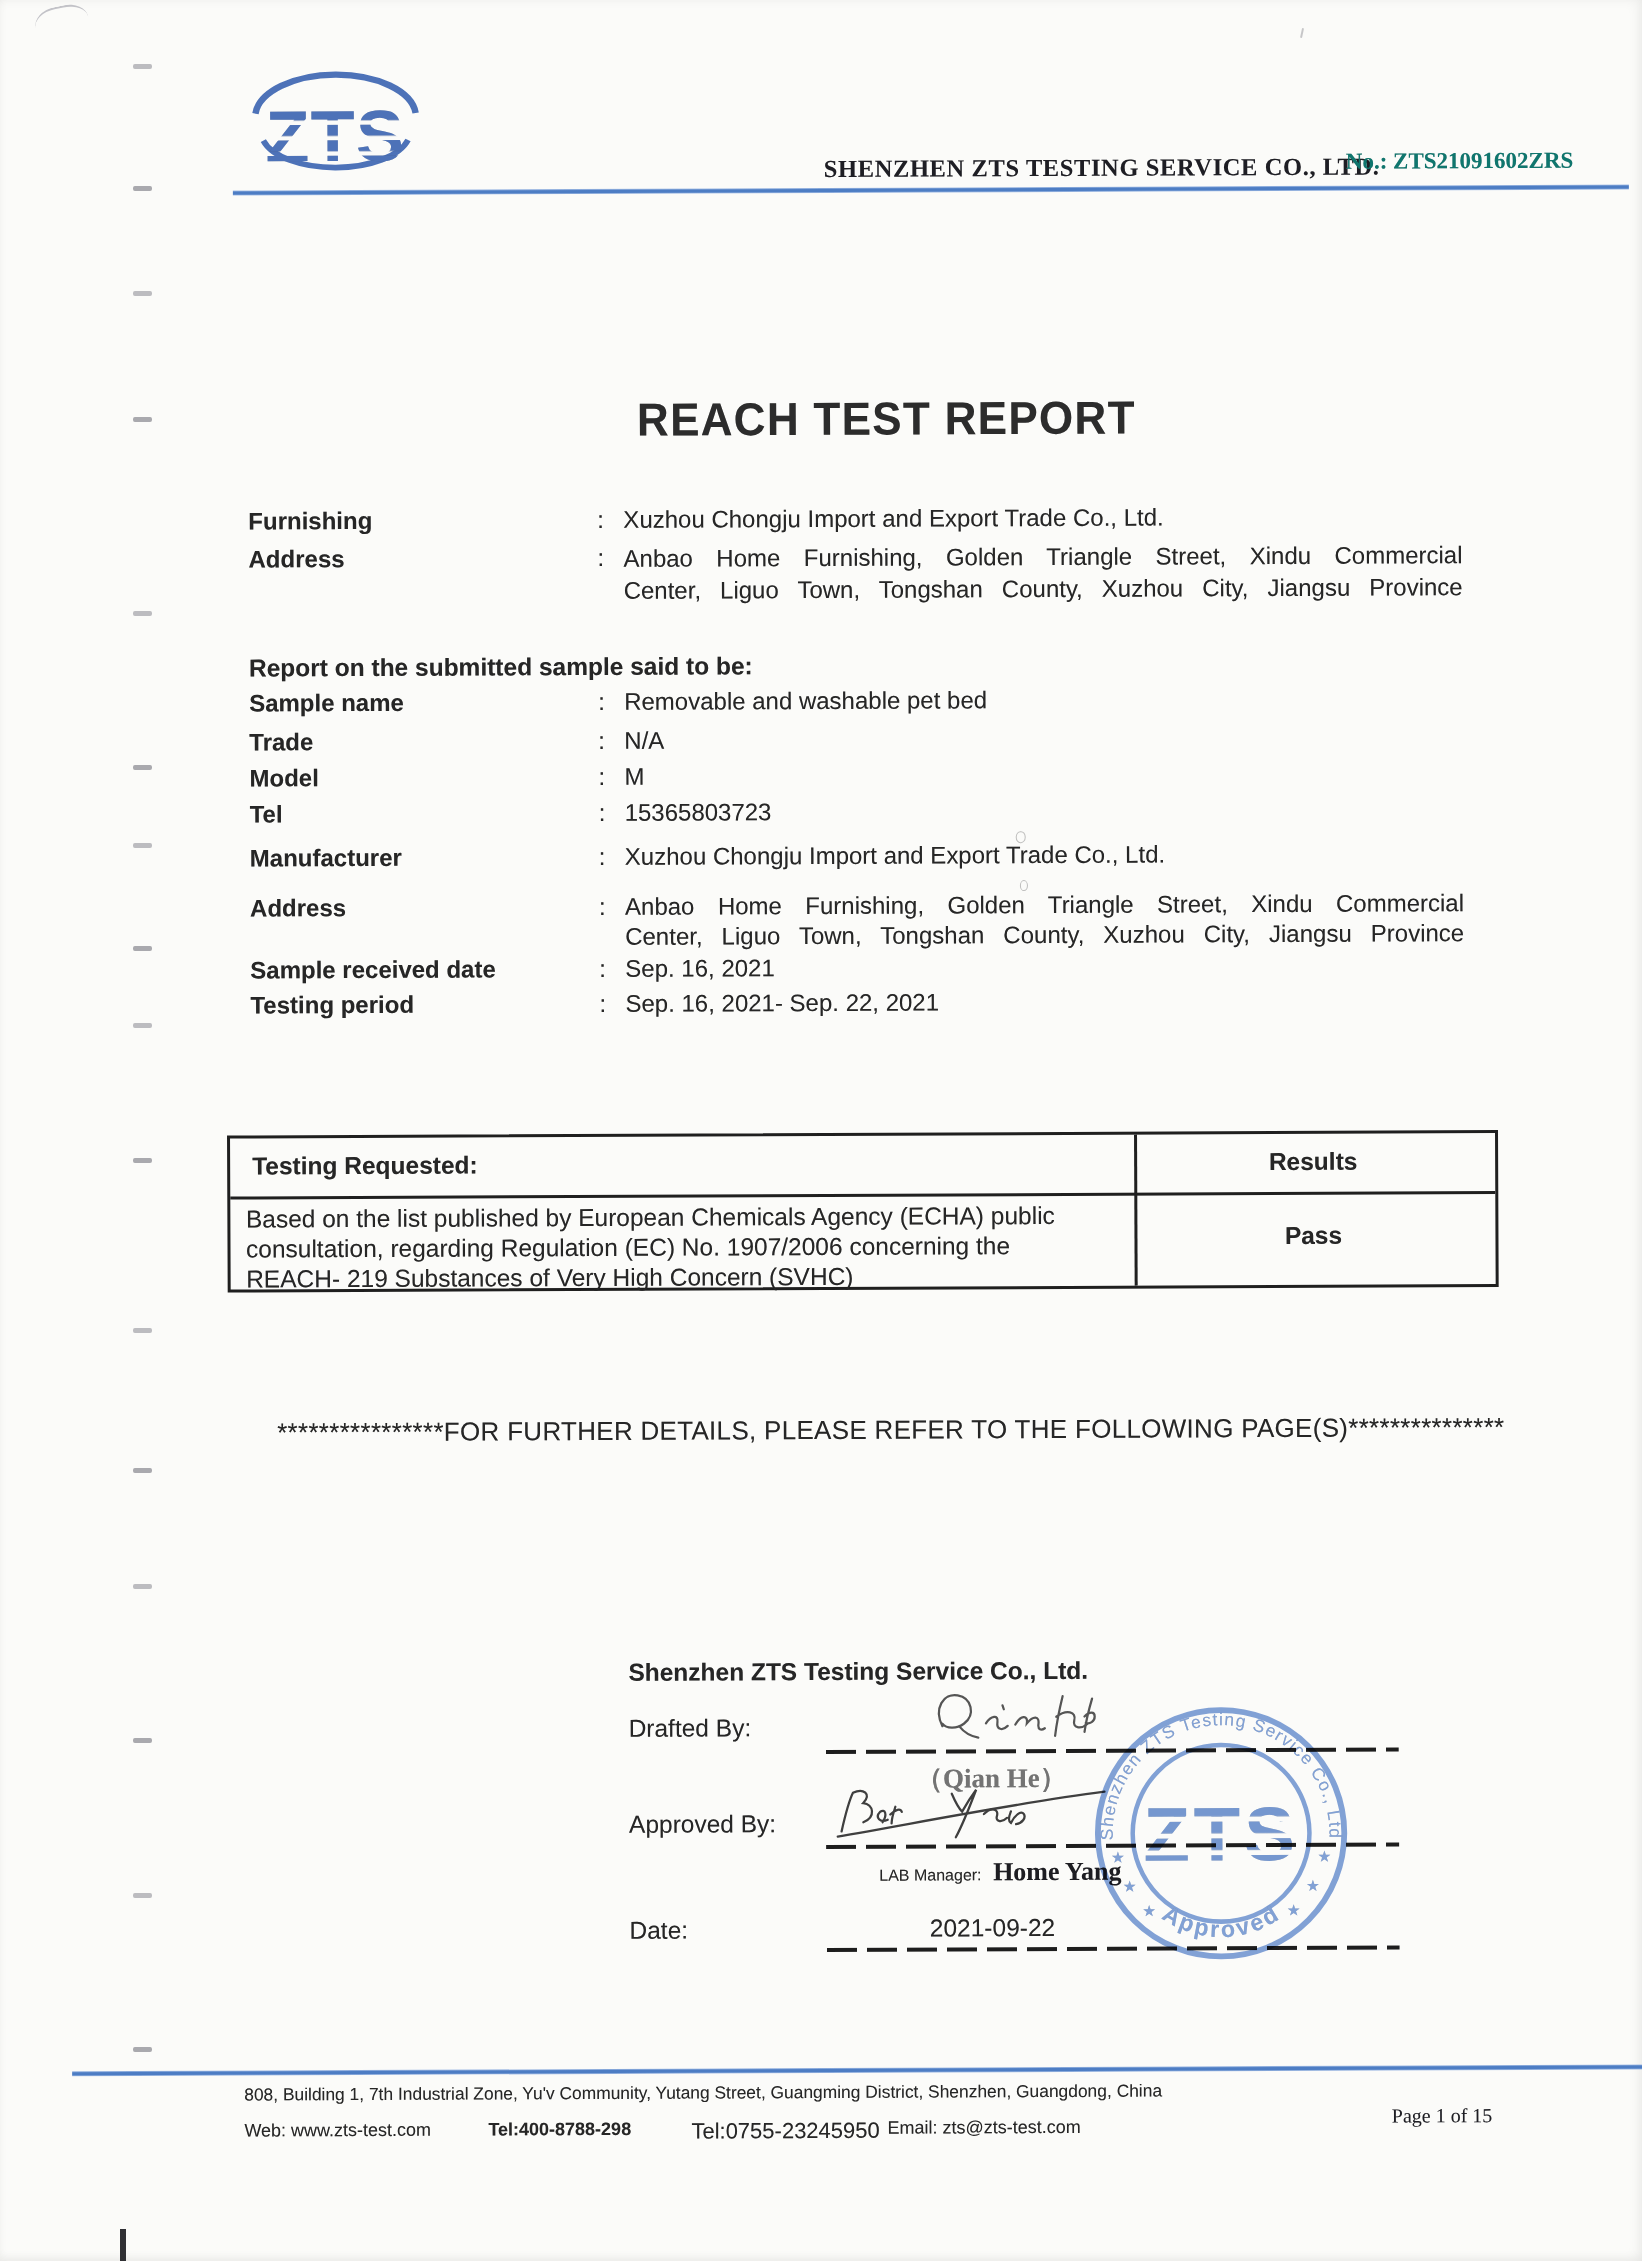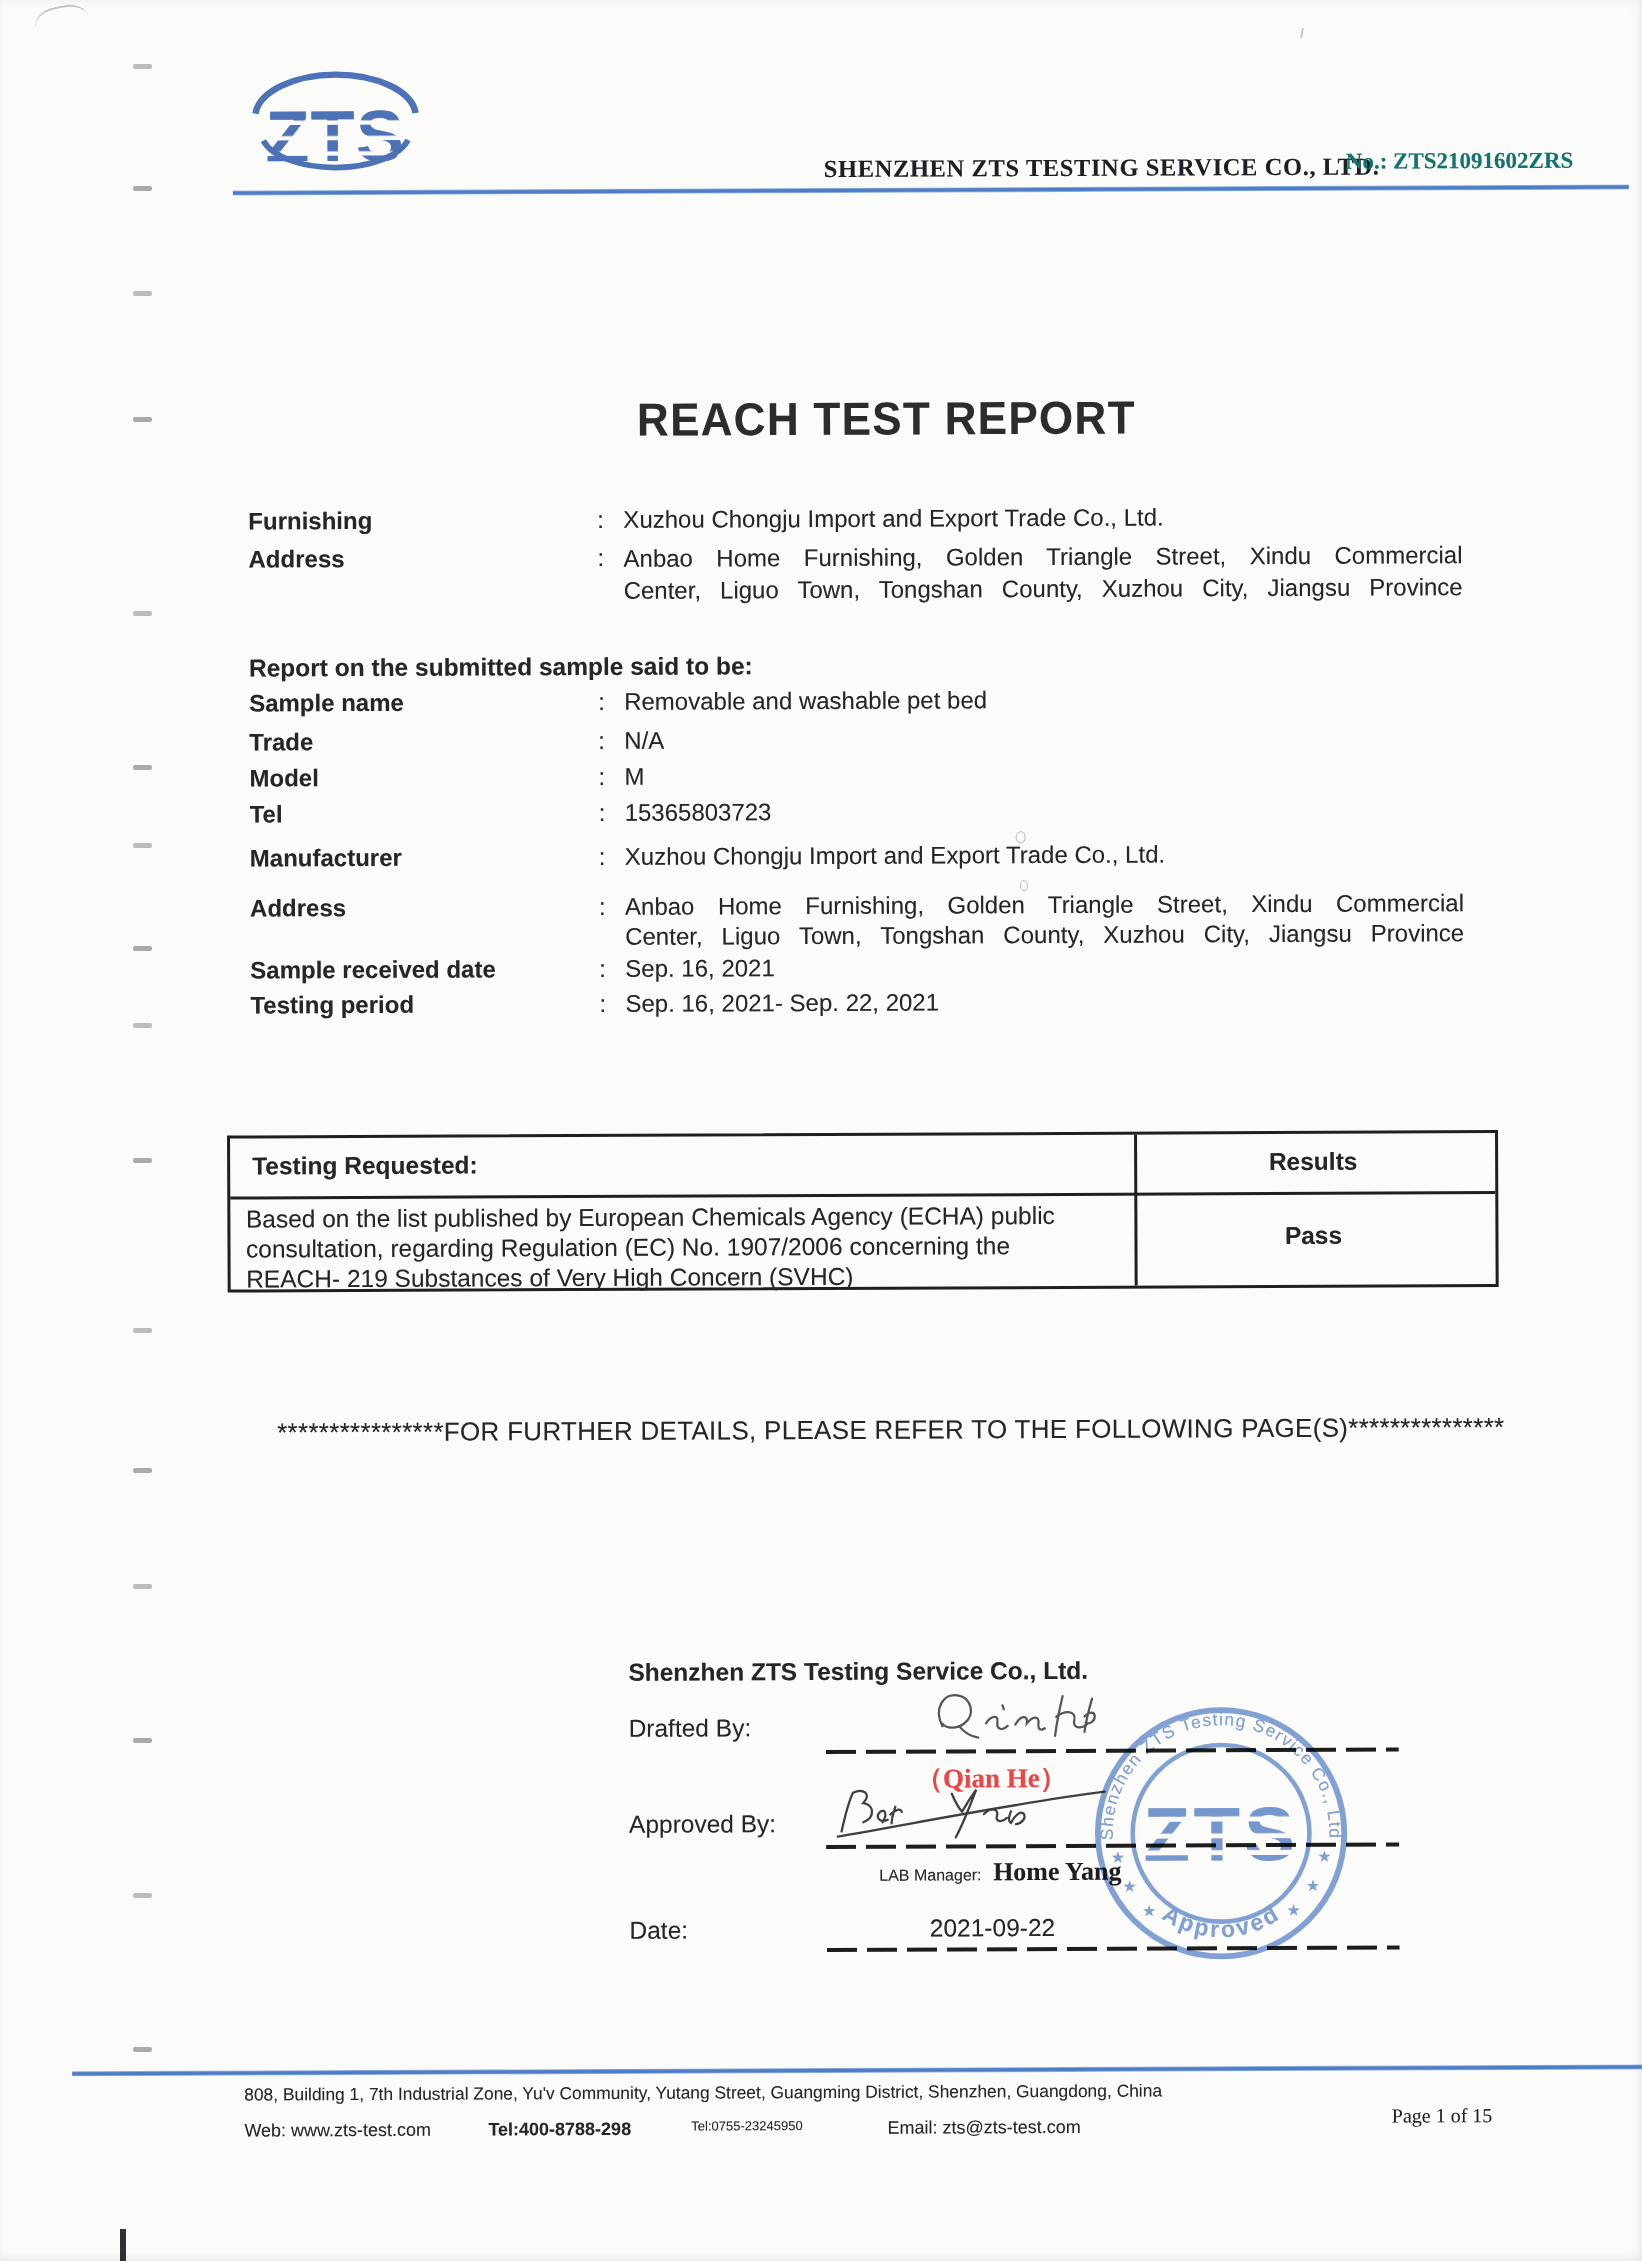--- a/index.html
+++ b/index.html
@@ -41,36 +41,36 @@
 
   
   .so-company{left:626px;top:1658px;font-size:24.5px;font-weight:bold;}
   .so-drafted{left:626px;top:1714px;font-size:24.5px;}
   .so-approved{left:626px;top:1810px;font-size:24.5px;text-align:right;}
   .so-date{left:626px;top:1916px;font-size:24.5px;}
   .dline{left:823px;width:573px;height:3.9px;
          background:repeating-linear-gradient(90deg,#1d1d1d 0 30px,transparent 30px 40px);}
   .l1{top:1750px;} .l2{top:1845px;} .l3{top:1948px;}
   .qianhe{left:892px;top:1761px;width:193px;text-align:center;
-          font:bold 27px "Liberation Serif","DejaVu Sans",serif;color:#ef4444;}
+          font:bold 27px "Liberation Serif","DejaVu Sans",serif;color:#737373;}
   .labmgr{left:876px;top:1858px;display:flex;align-items:baseline;gap:11.6px;}
   .labmgr .lm-l{font-size:16px;}
   .labmgr .lm-n{font:bold 26px "Liberation Serif",serif;color:#1d1d22;}
   .datev{left:889px;top:1915px;width:200px;text-align:center;font-size:24.5px;}
   .sig1{left:921px;top:1687px;width:213px;height:64px;}
   .sig2{left:815px;top:1775px;width:296px;height:77px;}
   .stamp{left:1089px;top:1706px;width:258px;height:258px;opacity:.85;mix-blend-mode:multiply;}
 
   
   .footer-rule{left:68px;top:2068px;right:0;height:5.2px;
                background:linear-gradient(#a6bfe6,#4d7dc4 30%,#4d7dc4 72%,#a6bfe6);}
   .f-address{left:240px;top:2082px;font-size:17.4px;}
   .f-web{left:240px;top:2118px;font-size:18px;}
   .f-tel1{left:484px;top:2118px;font-size:18px;font-weight:bold;}
-  .f-tel2{left:687px;top:2118px;font-size:13px;}
+  .f-tel2{left:687px;top:2118px;font-size:22px;}
   .f-email{left:883px;top:2118px;font-size:18px;}
   .f-page{left:1321px;top:2107px;width:167px;text-align:right;font:20px "Liberation Serif",serif;color:#1e1e24;}
 
   
   .edge{position:absolute;left:133px;width:19.3px;height:4.5px;background:#a7a7ac;border-radius:1.9px;opacity:.75;}
   .edge.d{background:#8e8e94;}
   .corner{left:35px;top:6.4px;width:54px;height:31px;border-top:2.6px solid #b5b5bc;
           border-radius:50% / 60%;transform:rotate(-12deg);opacity:.8;}
   .btick{left:120px;top:2229px;width:5.8px;height:32px;background:#303034;}
   .speck{border:1.3px solid #8a8a8a;border-radius:50%;opacity:.55;}

